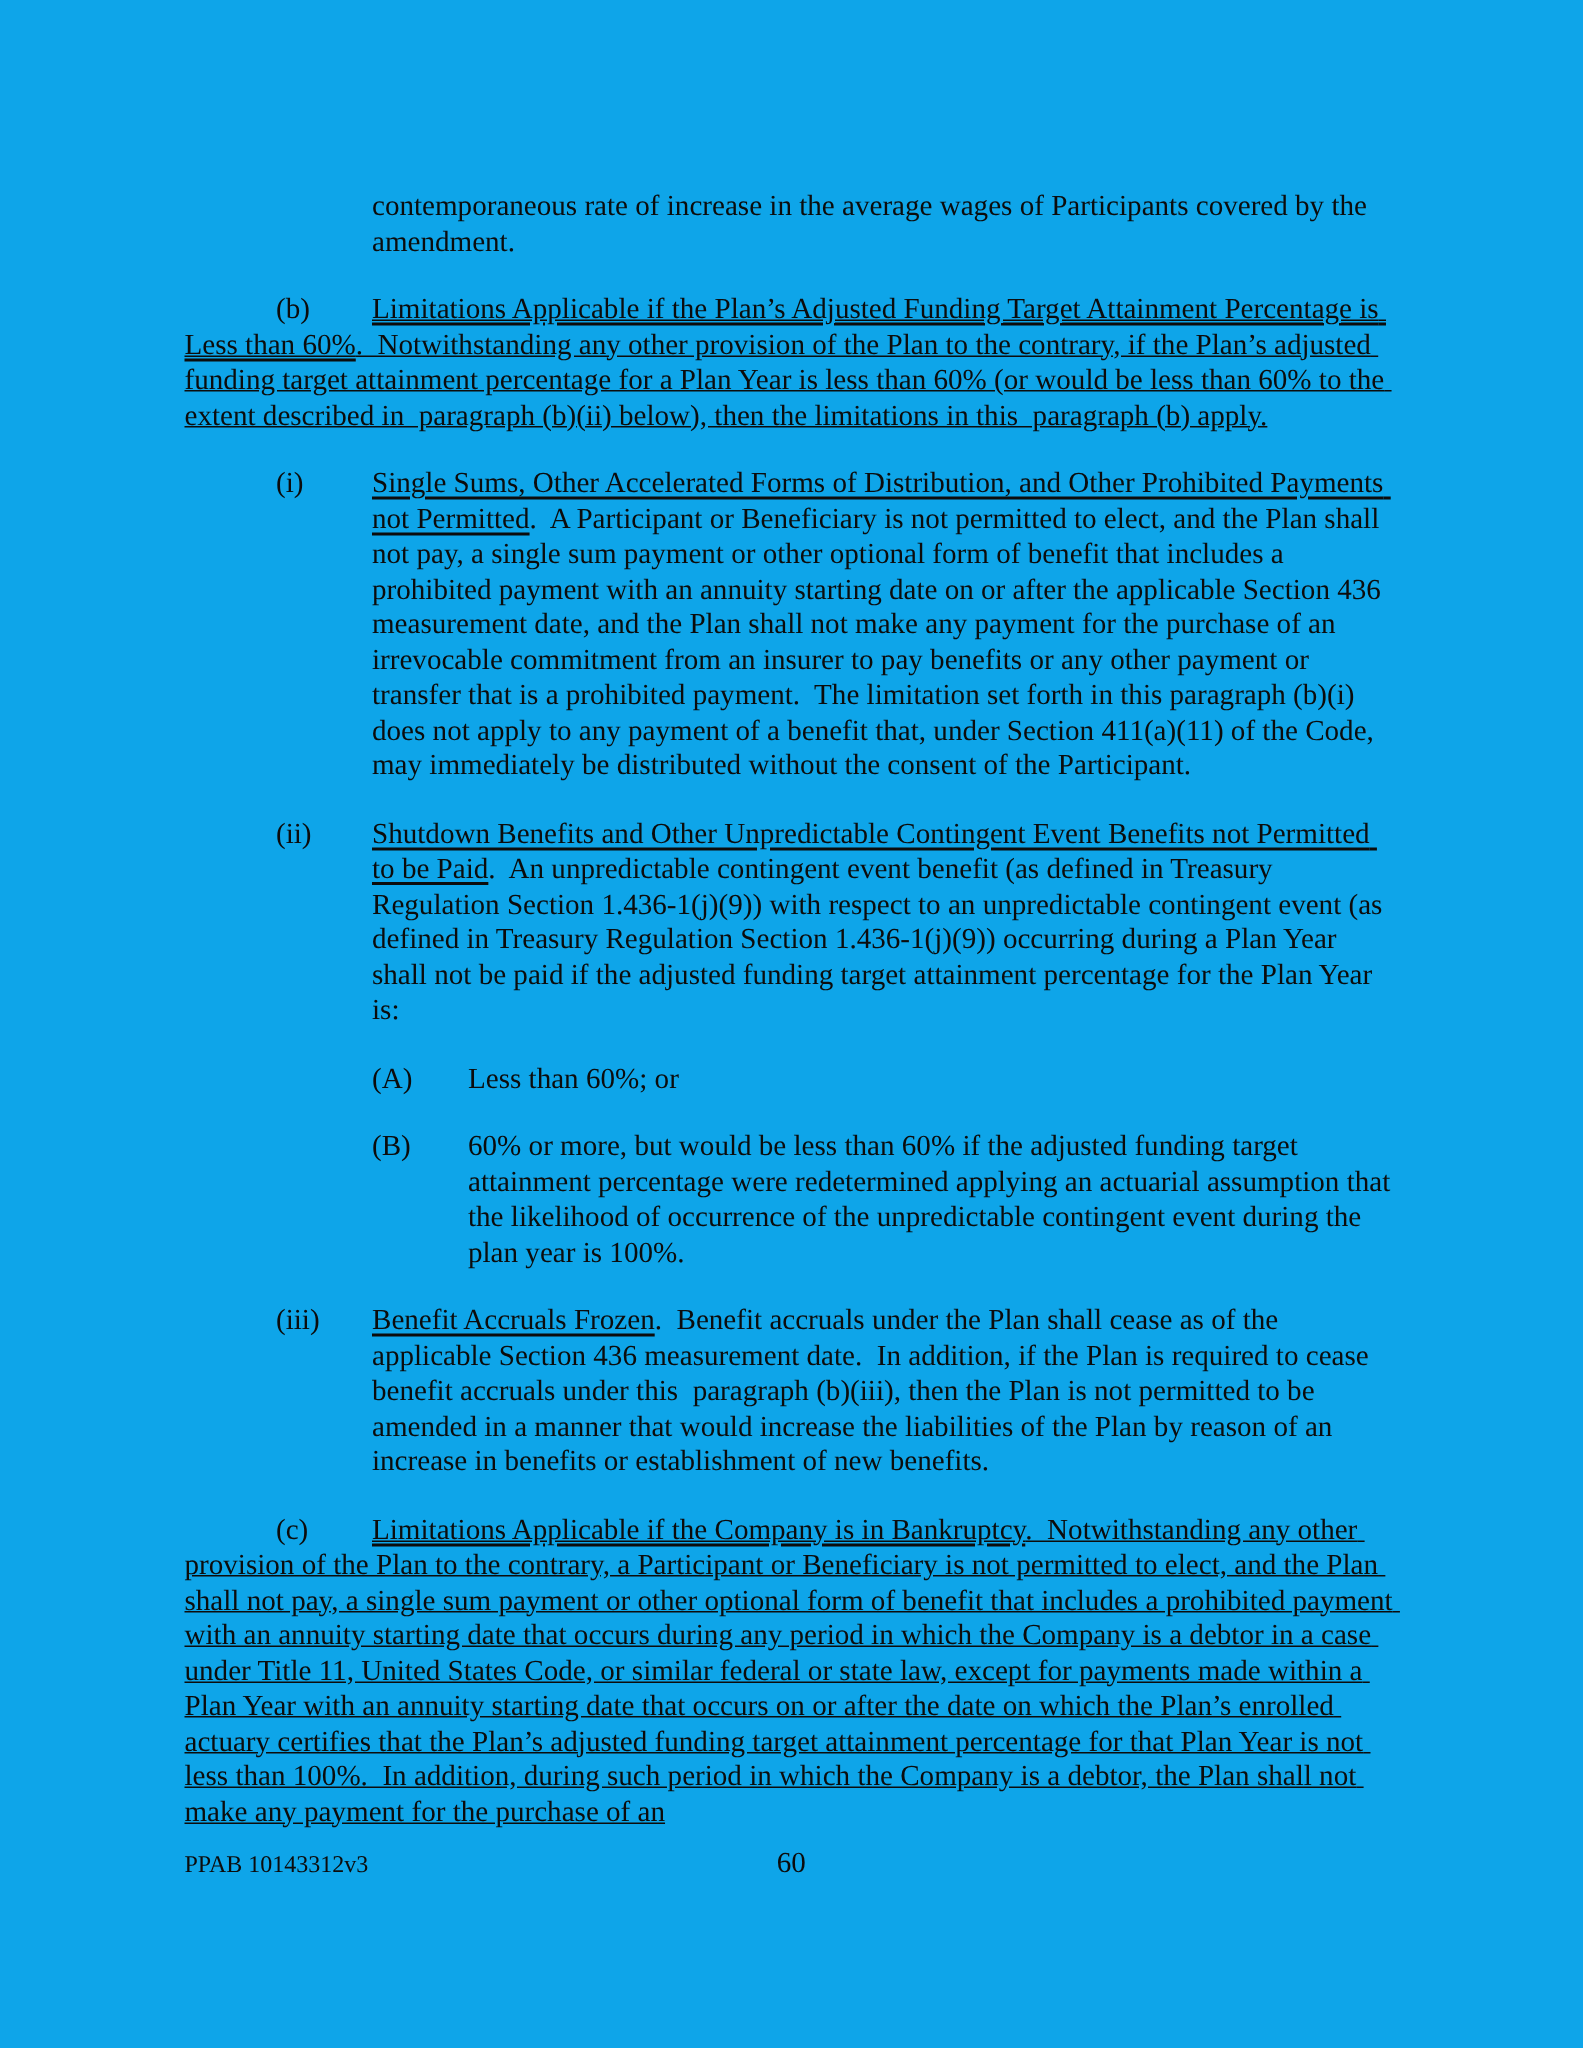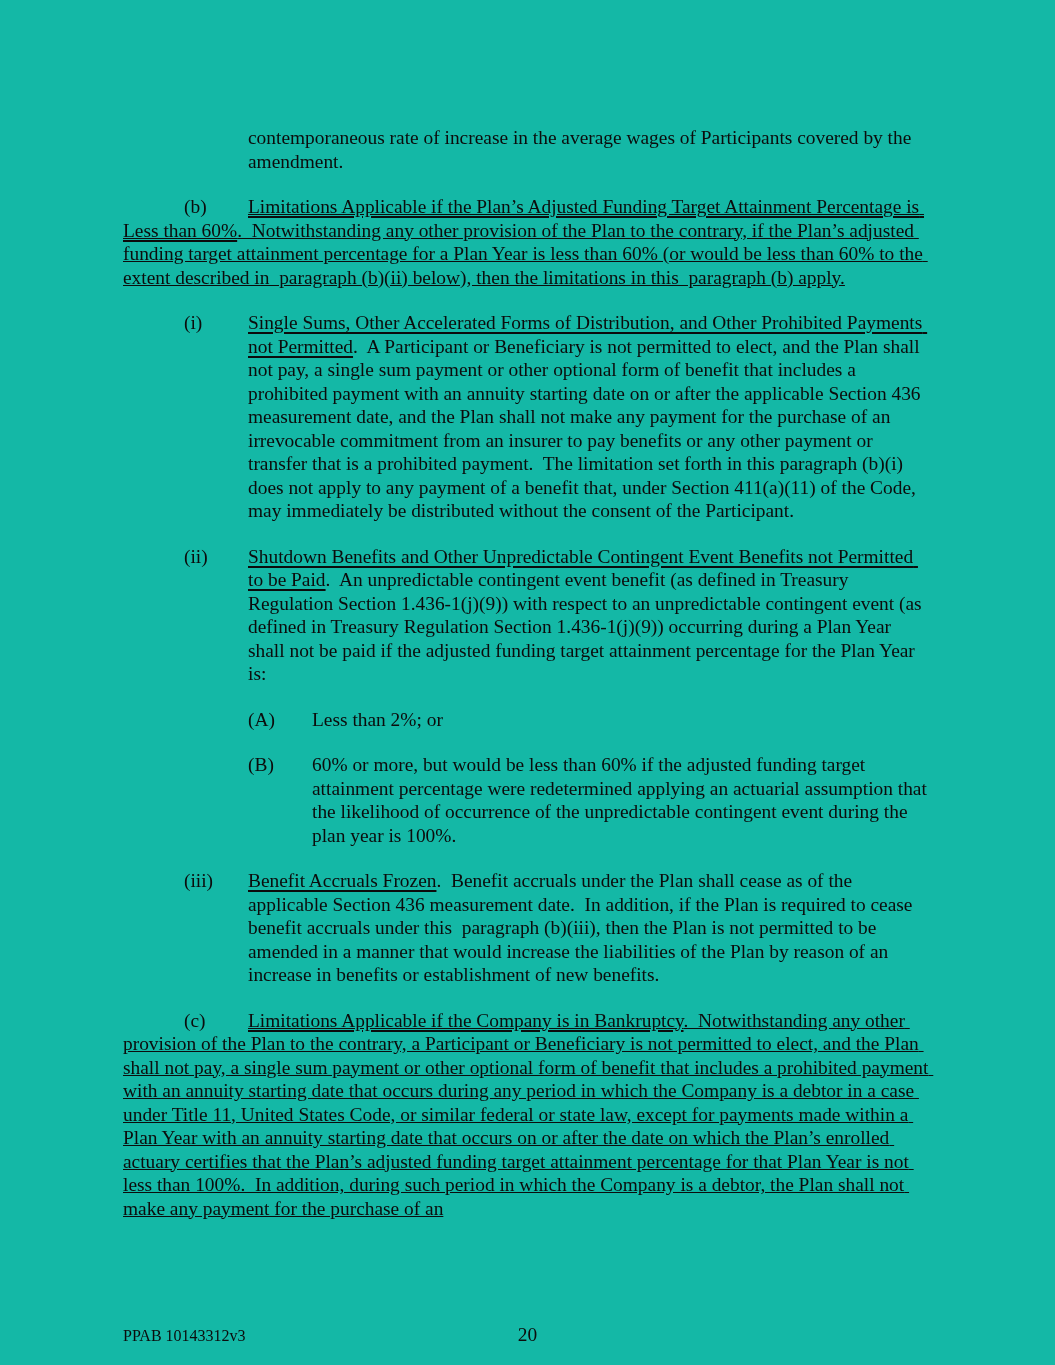--- a/index.html
+++ b/index.html
@@ -4,21 +4,21 @@
 <style>
   html, body {
     margin: 0;
     padding: 0;
     background: #ffffff;
   }
   .page {
     position: relative;
     width: 1055px;
     height: 1365px;
-    background: #14b8a6;
+    background: #0ea5e9;
     font-family: "Liberation Serif", "DejaVu Serif", serif;
     font-size: 19.4px;
     line-height: 23.5px;
     color: #0c0c0c;
     overflow: hidden;
   }
   .content {
     position: absolute;
     left: 123px;
     top: 126px;
@@ -60,21 +60,21 @@
     white-space: pre-wrap;
   }
   .u {
     text-decoration: underline;
     text-decoration-thickness: 1.5px;
     text-underline-offset: 3px;
   }
   .footer {
     position: absolute;
     left: 0;
-    top: 1323px;
+    top: 1231px;
     width: 100%;
   }
   .doc-id {
     position: absolute;
     left: 123px;
     top: 3px;
     font-size: 16px;
     line-height: 20px;
   }
   .page-num {
@@ -90,27 +90,27 @@
   <div class="content">
 
     <p class="para cont"><span class="t">contemporaneous rate of increase in the average wages of Participants covered by the amendment.</span></p>
 
     <p class="para main-para"><span class="lbl">(b)</span><span class="t u">Limitations Applicable if the Plan’s Adjusted Funding Target Attainment Percentage is Less than 60%</span><span class="t">.  Notwithstanding any other provision of the Plan to the contrary, if the Plan’s adjusted funding target attainment percentage for a Plan Year is less than 60% (or would be less than 60% to the extent described in  paragraph (b)(ii) below), then the limitations in this  paragraph (b) apply.</span></p>
 
     <div class="item"><span class="lbl">(i)</span><span class="t u">Single Sums, Other Accelerated Forms of Distribution, and Other Prohibited Payments not Permitted</span><span class="t">.  A Participant or Beneficiary is not permitted to elect, and the Plan shall not pay, a single sum payment or other optional form of benefit that includes a prohibited payment with an annuity starting date on or after the applicable Section 436 measurement date, and the Plan shall not make any payment for the purchase of an irrevocable commitment from an insurer to pay benefits or any other payment or transfer that is a prohibited payment.  The limitation set forth in this paragraph (b)(i) does not apply to any payment of a benefit that, under Section 411(a)(11) of the Code, may immediately be distributed without the consent of the Participant.</span></div>
 
     <div class="item"><span class="lbl">(ii)</span><span class="t u">Shutdown Benefits and Other Unpredictable Contingent Event Benefits not Permitted to be Paid</span><span class="t">.  An unpredictable contingent event benefit (as defined in Treasury Regulation Section 1.436-1(j)(9)) with respect to an unpredictable contingent event (as defined in Treasury Regulation Section 1.436-1(j)(9)) occurring during a Plan Year shall not be paid if the adjusted funding target attainment percentage for the Plan Year is:</span></div>
 
-    <div class="item sub"><span class="lbl">(A)</span><span class="t">Less than 2%; or</span></div>
+    <div class="item sub"><span class="lbl">(A)</span><span class="t">Less than 60%; or</span></div>
 
     <div class="item sub"><span class="lbl">(B)</span><span class="t">60% or more, but would be less than 60% if the adjusted funding target attainment percentage were redetermined applying an actuarial assumption that the likelihood of occurrence of the unpredictable contingent event during the plan year is 100%.</span></div>
 
     <div class="item"><span class="lbl">(iii)</span><span class="t u">Benefit Accruals Frozen</span><span class="t">.  Benefit accruals under the Plan shall cease as of the applicable Section 436 measurement date.  In addition, if the Plan is required to cease benefit accruals under this  paragraph (b)(iii), then the Plan is not permitted to be amended in a manner that would increase the liabilities of the Plan by reason of an increase in benefits or establishment of new benefits.</span></div>
 
     <p class="para main-para"><span class="lbl">(c)</span><span class="t u">Limitations Applicable if the Company is in Bankruptcy</span><span class="t">.  Notwithstanding any other provision of the Plan to the contrary, a Participant or Beneficiary is not permitted to elect, and the Plan shall not pay, a single sum payment or other optional form of benefit that includes a prohibited payment with an annuity starting date that occurs during any period in which the Company is a debtor in a case under Title 11, United States Code, or similar federal or state law, except for payments made within a Plan Year with an annuity starting date that occurs on or after the date on which the Plan’s enrolled actuary certifies that the Plan’s adjusted funding target attainment percentage for that Plan Year is not less than 100%.  In addition, during such period in which the Company is a debtor, the Plan shall not make any payment for the purchase of an</span></p>
 
   </div>
 
   <div class="footer">
     <span class="doc-id">PPAB 10143312v3</span>
-    <span class="page-num">20</span>
+    <span class="page-num">60</span>
   </div>
 </div>
 
 </body></html>

